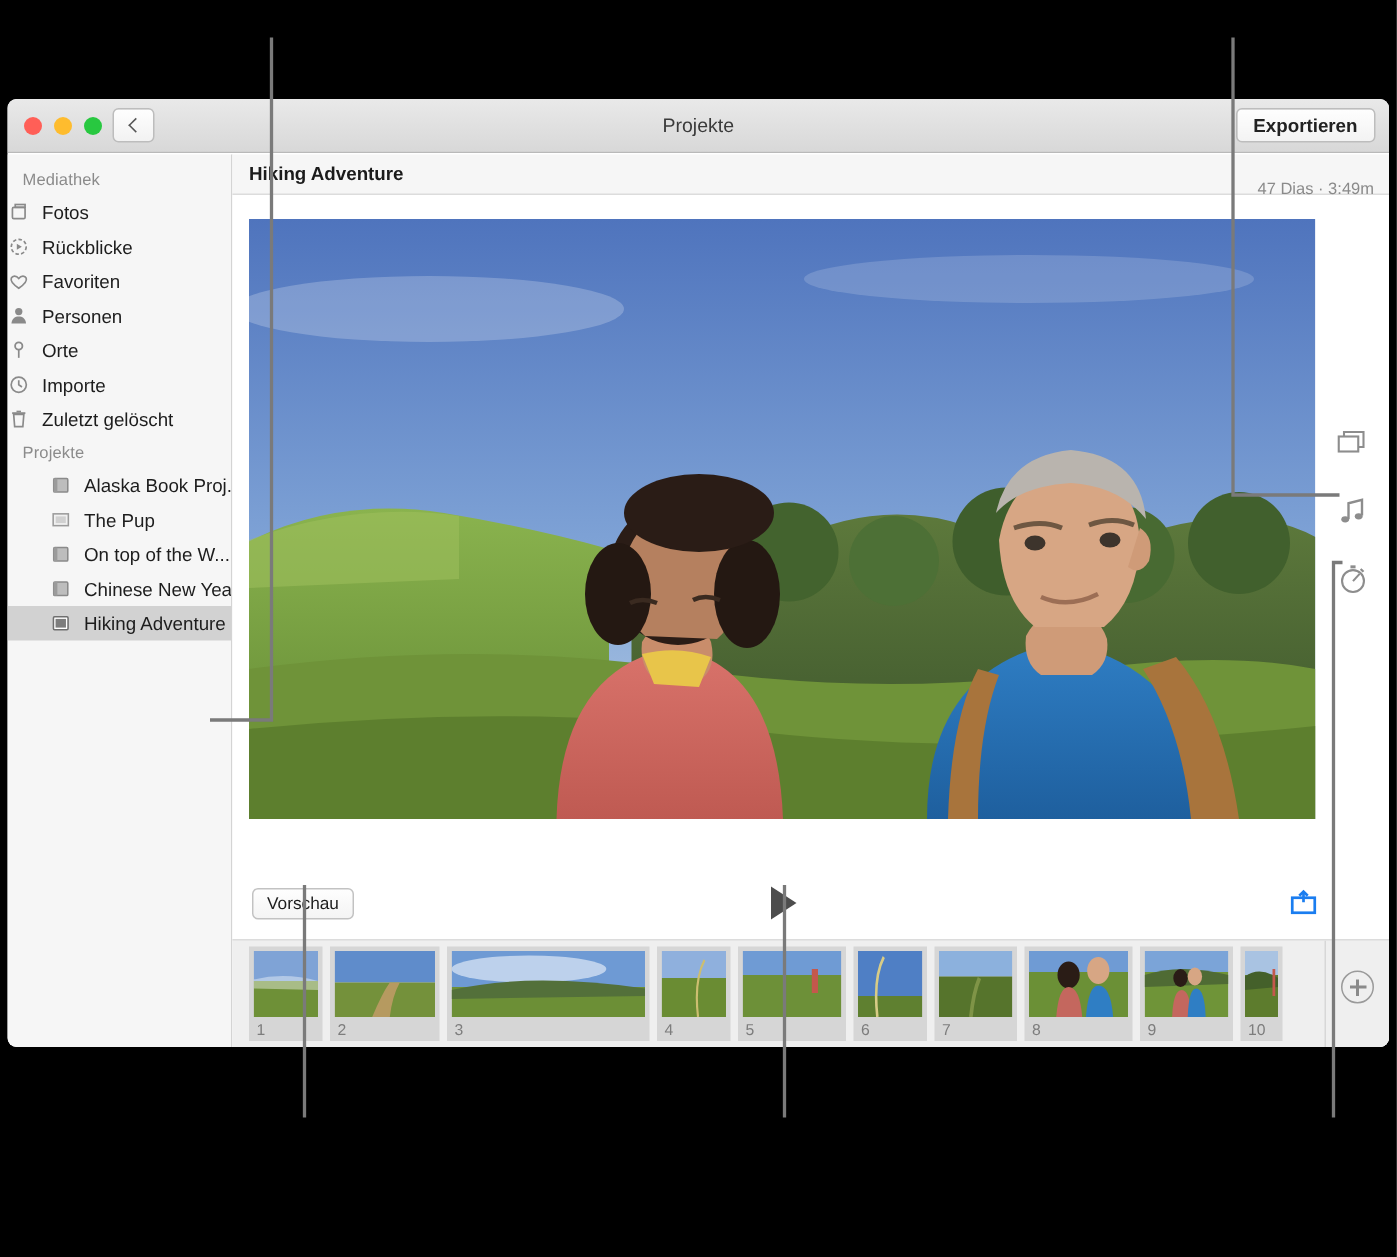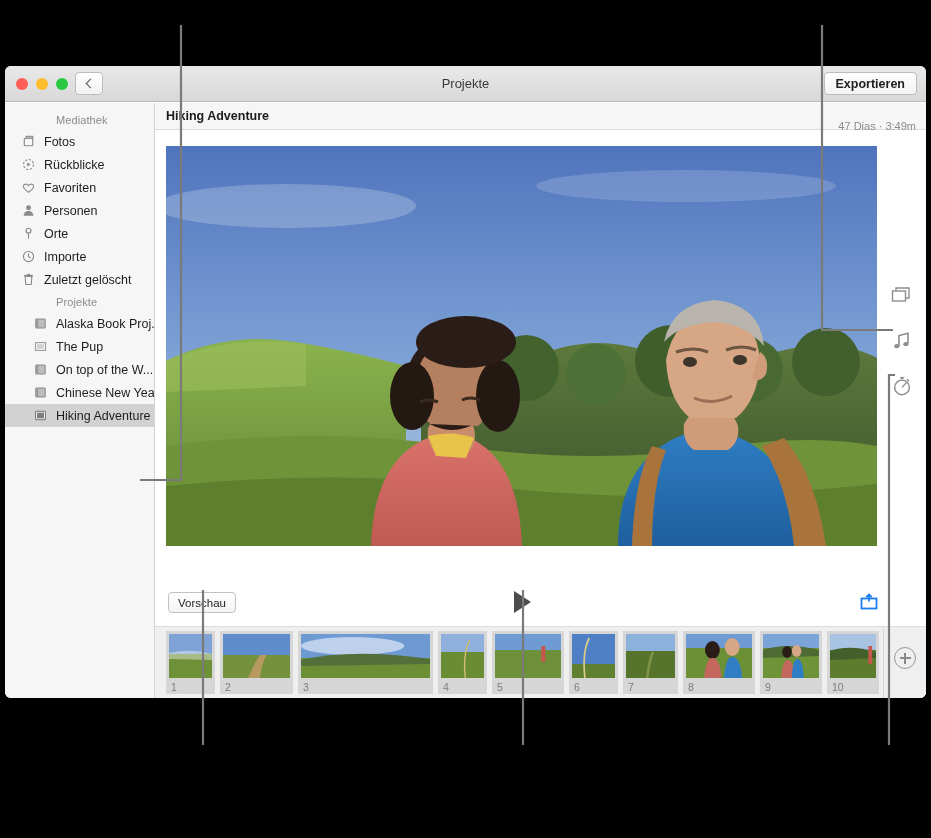--- a/index.html
+++ b/index.html
@@ -62,24 +62,24 @@
   .body { position: absolute; left:0; right:0; top: 37px; bottom: 0; display: flex; }
 
   
   .sidebar {
     width: 150px; background: #f6f6f6;
     border-right: 1px solid #d4d4d4;
     padding-top: 6px; font-size: 12.5px; color: #222;
     overflow: hidden;
   }
   .sb-head {
-    font-size: 11px; color: #8b8b8b; padding: 5px 0 4px 10px; letter-spacing: .1px; margin-left: 41px;
+    font-size: 11px; color: #8b8b8b; padding: 5px 0 4px 10px; letter-spacing: .1px;
   }
   .sb-item {
-    display: flex; align-items: center; height: 23px; padding-left: 16px; gap: 8px;
+    display: flex; align-items: center; height: 23px; padding-left: 0; gap: 8px;
     color: #1d1d1d;
   }
   .sb-item.sel { background: #d2d2d2; }
   .sb-item.child { padding-left: 28px; }
   .sb-item.group { padding-left: 8px; }
   .sb-icon { width: 15px; height: 15px; flex: 0 0 15px; display:flex; align-items:center; justify-content:center; }
   .sb-label { white-space: nowrap; overflow: hidden; }
   .disclosure { width: 8px; flex:0 0 8px; display:flex; align-items:center; justify-content:center; }
   .tri { width:0;height:0;border-left:5px solid #6a6a6a;border-top:3.5px solid transparent;border-bottom:3.5px solid transparent; transform: rotate(90deg);}
 
@@ -532,21 +532,21 @@
                   <path d="M0 16 Q30 8 70 16 L70 22 L0 24 Z" fill="#4f6b34"></path>
                   <ellipse cx="30" cy="18" rx="6" ry="6" fill="#2a1c16"></ellipse>
                   <path d="M23 44 Q24 26 31 26 Q38 26 39 44 Z" fill="#c4675e"></path>
                   <ellipse cx="42" cy="17" rx="6" ry="6" fill="#d7a684"></ellipse>
                   <path d="M36 44 Q37 25 43 25 Q50 25 51 44 Z" fill="#2f7ec4"></path>
                 </svg>
             </div>
             <div class="num">9</div>
           </div>
 
-          <div class="clip" style="width:52px">
+          <div class="clip" style="width:28px">
             <div class="thumb">
               <svg viewBox="0 0 60 44" preserveAspectRatio="none">
                   <rect width="60" height="16" fill="#a9c3e2"></rect>
                   <rect y="16" width="60" height="28" fill="#5d7c2d"></rect>
                   <path d="M0 17 Q26 10 60 18 L60 24 L0 26 Z" fill="#44602a"></path>
                   <rect x="50" y="12" width="5" height="18" fill="#c4584c"></rect>
                 </svg>
             </div>
             <div class="num">10</div>
           </div>

